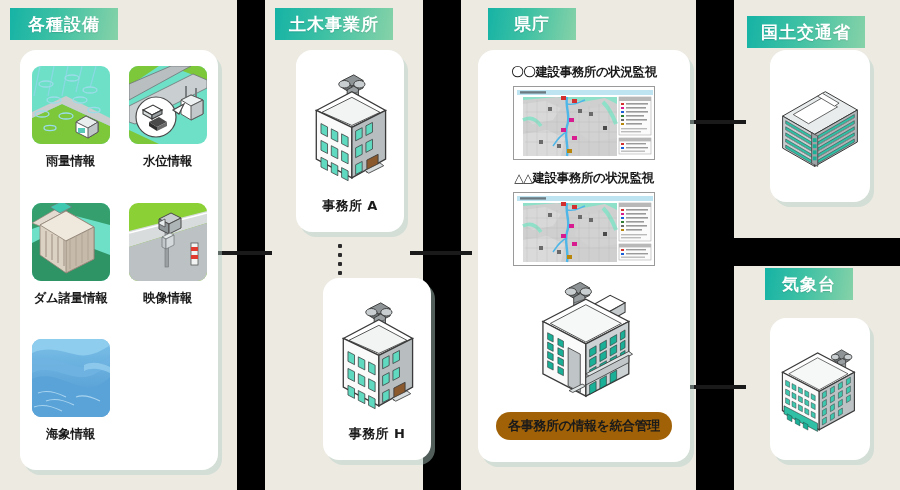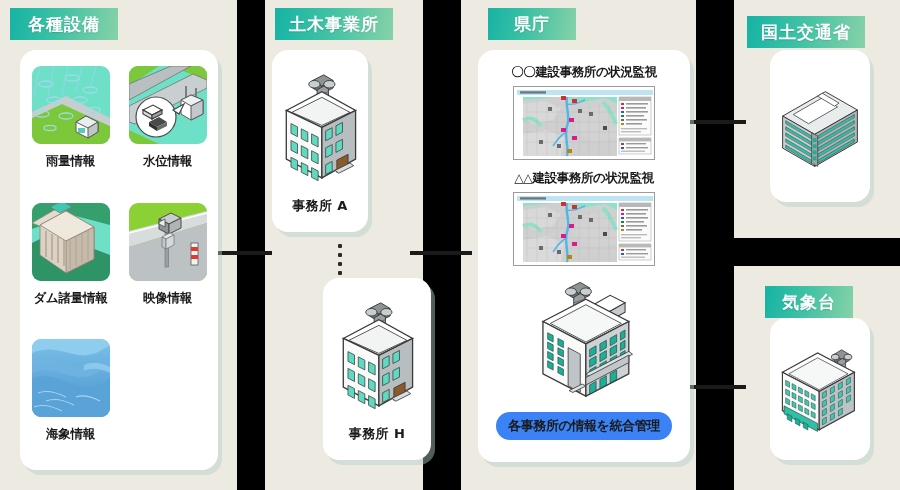--- a/index.html
+++ b/index.html
@@ -49,31 +49,31 @@
     font-weight: bold;
     letter-spacing: 1px;
     height: 32px;
     padding: 8px 14px;
     text-shadow: 0 1px 1px rgba(0,0,0,.12);
   }
   #badge-facilities { left: 10px;  top: 8px;  min-width: 108px; }
   #badge-offices    { left: 275px; top: 8px;  min-width: 108px; }
   #badge-pref       { left: 488px; top: 8px;  min-width: 88px; }
   #badge-mlit       { left: 747px; top: 16px;  min-width: 116px; }
-  #badge-jma        { left: 765px; top: 286px; min-width: 88px; font-family: Liberation Mono, monospace; }
+  #badge-jma        { left: 765px; top: 268px; min-width: 88px; font-family: Liberation Mono, monospace; }
 
   
   .card {
     position: absolute;
     background: #FFFFFF;
     border-radius: 16px;
     box-shadow: 4px 5px 0 rgba(180, 208, 200, .45);
   }
   #card-facilities { left: 20px;  top: 50px;  width: 198px; height: 420px; }
-  #card-office-a   { left: 272px; top: 50px;  width: 96px; height: 182px; }
+  #card-office-a   { left: 296px; top: 50px;  width: 108px; height: 182px; }
   #card-office-h   { left: 278px; top: 278px; width: 108px; height: 182px; margin-left: 45px; }
   #card-pref       { left: 478px; top: 50px;  width: 212px; height: 412px; }
   #card-mlit       { left: 770px; top: 50px;  width: 100px; height: 152px; }
   #card-jma        { left: 770px; top: 318px; width: 100px; height: 142px; }
 
   
   .fac-grid {
     display: grid;
     grid-template-columns: 1fr 1fr;
     grid-template-rows: 1fr 1fr 1fr;
@@ -138,21 +138,21 @@
   }
   .map-frame {
     width: 142px; height: 74px;
     border: 1px solid #9A9A9A;
     background: #FFFFFF;
     padding: 3px;
     margin-bottom: 10px;
   }
   .pill {
     margin-top: 8px;
-    background: #3b82f6;
+    background: #a16207;
     border-radius: 20px;
     padding: 5px 12px;
     font-size: 13px; font-weight: bold; color: #1A1A1A;
     letter-spacing: -0.4px;
     white-space: nowrap;
   }
   .hqbuilding-wrap {
     margin-top: 6px;
     display: flex; align-items: center; justify-content: center;
   }

